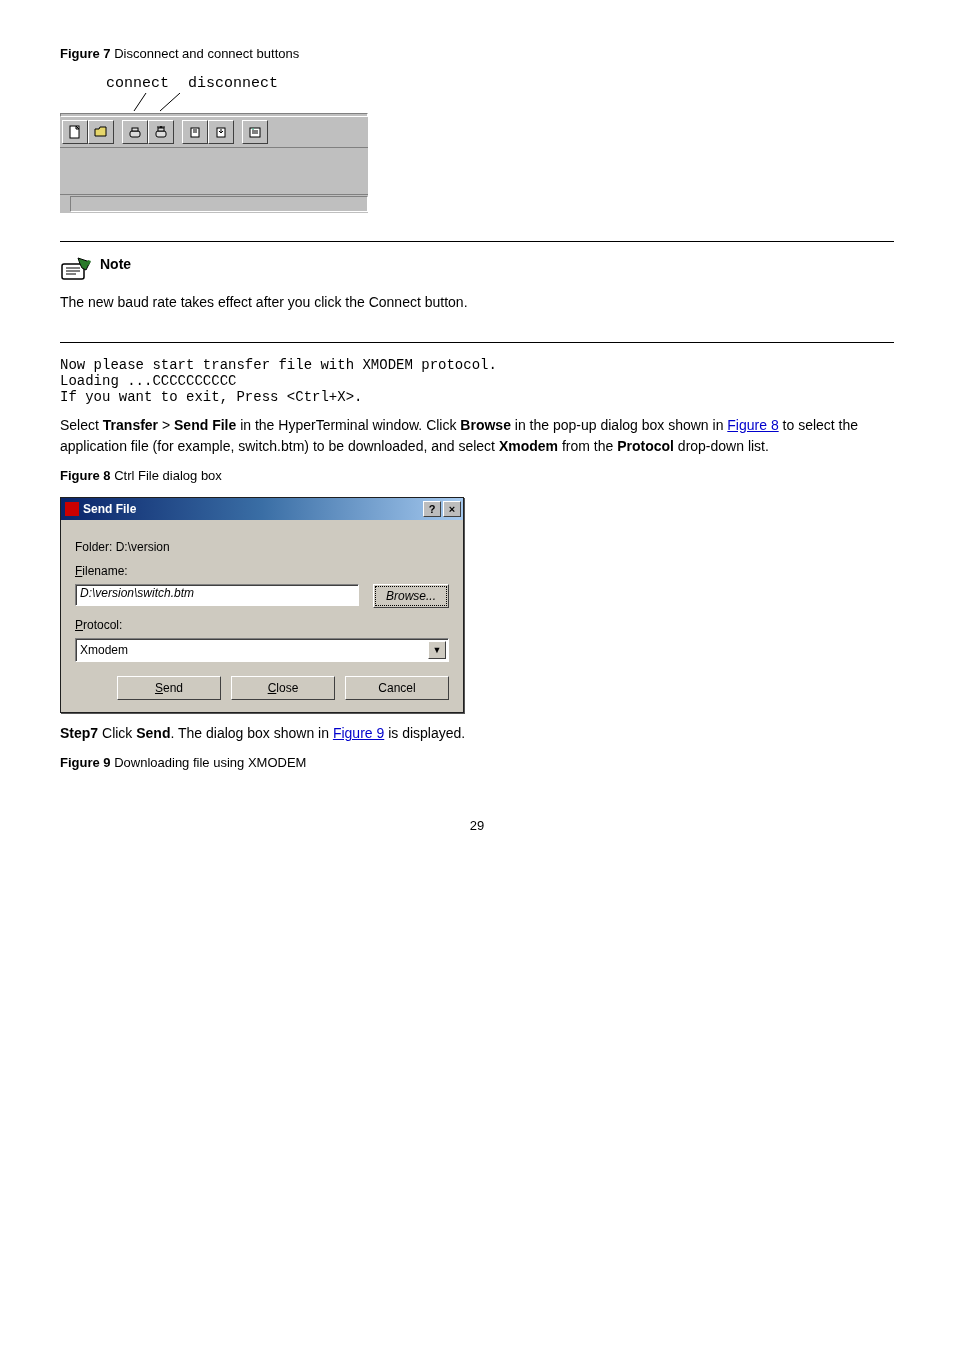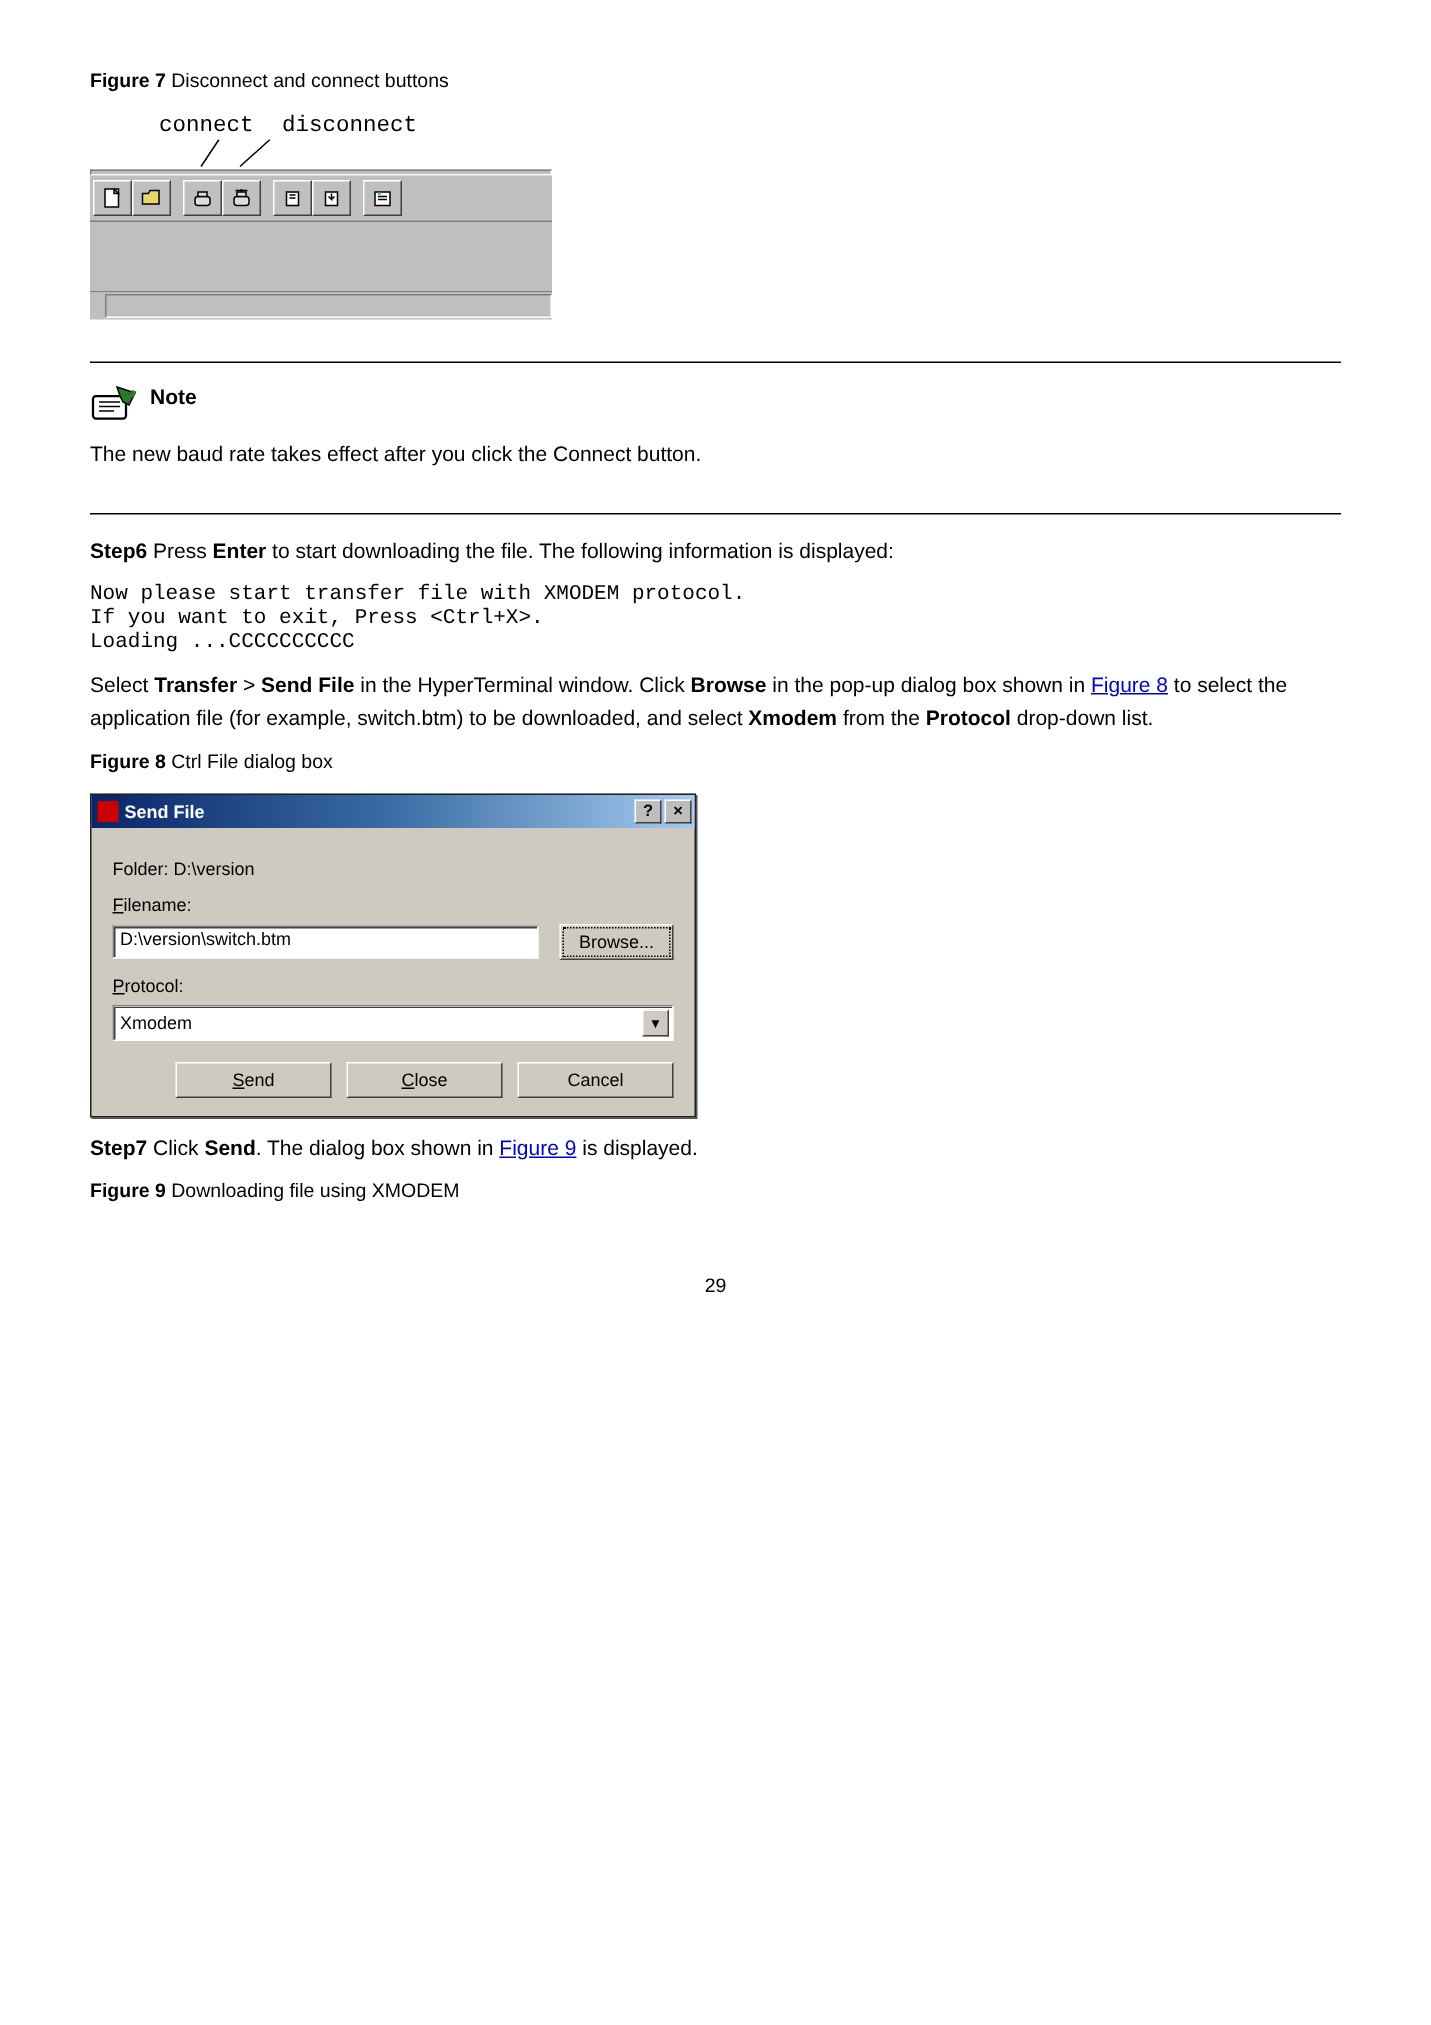--- a/index.html
+++ b/index.html
@@ -153,21 +153,21 @@
     border-right:1px solid #404040;border-bottom:1px solid #404040;
     margin-left:2px;
     color:#000;font-weight:bold;font-size:11px;
     display:flex;align-items:center;justify-content:center;
   }
   .sf-body {
     padding: 10px 14px 12px 14px;
   }
   .sf-line { margin: 10px 0 6px 0; color:#000; }
   .sf-label .ul { text-decoration: underline; }
-  .sf-row { display:flex; align-items:center; gap:14px; margin-bottom:10px; }
+  .sf-row { display:flex; align-items:flex-start; gap:14px; margin-bottom:10px;font-style:italic; }
   .sf-input {
     flex:1;
     height:18px;
     background:#fff;
     border-top:1px solid #808080;border-left:1px solid #808080;
     border-right:1px solid #fff;border-bottom:1px solid #fff;
     box-shadow: inset 1px 1px 0 #404040;
     padding: 1px 4px;
     font-family: Tahoma, Arial, sans-serif;
     font-size: 12px;
@@ -305,27 +305,24 @@
         <polygon points="28,4 31,5 29,9 26,8" fill="#2a7a2a"></polygon>
       </svg>
     </span>
     <span class="note-text">Note</span>
   </div>
 
   <div class="body-text">The new baud rate takes effect after you click the Connect button.</div>
 
   <hr class="section-rule">
 
-  <div class="body-text">
-    <strong>Step6</strong><span> Press </span><strong>Enter</strong><span> to start downloading the file. The following information is displayed:</span>
-  </div>
 
   <div class="mono">Now please start transfer file with XMODEM protocol.</div>
+  <div class="mono">Loading ...CCCCCCCCCC</div>
   <div class="mono">If you want to exit, Press &lt;Ctrl+X&gt;.</div>
-  <div class="mono">Loading ...CCCCCCCCCC</div>
 
   <div class="body-text">
     <span>Select </span><strong>Transfer</strong><span> &gt; </span><strong>Send File</strong><span> in the HyperTerminal window. Click </span><strong>Browse</strong><span> in the pop-up dialog box shown in </span><a href="#" class="figlink">Figure 8</a><span> to select the application file (for example, switch.btm) to be downloaded, and select </span><strong>Xmodem</strong><span> from the </span><strong>Protocol</strong><span> drop-down list.</span>
   </div>
 
   <div class="figure-label">
     <strong>Figure 8</strong><span> Ctrl File dialog box</span>
   </div>
 
   <div class="sendfile-dialog">

